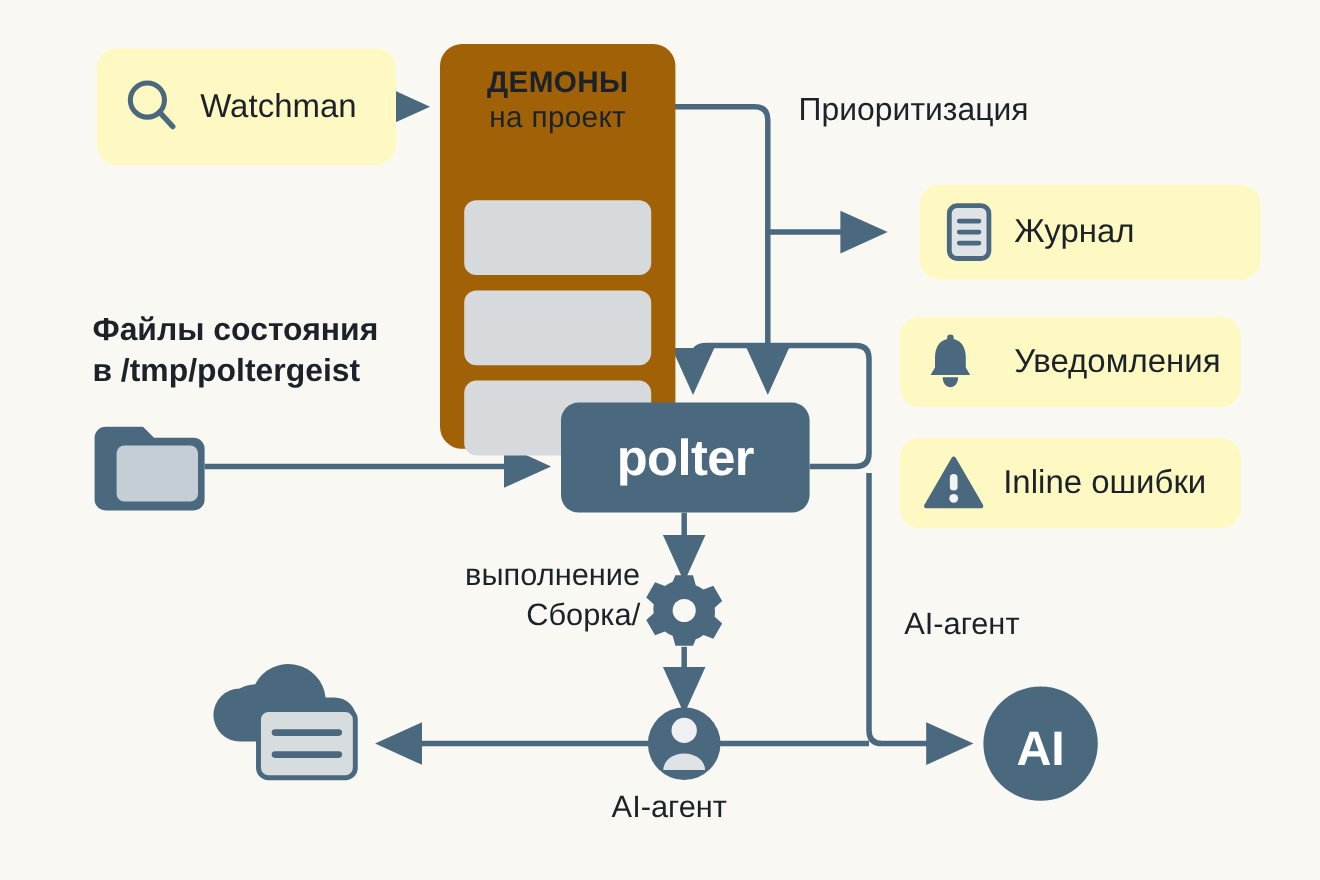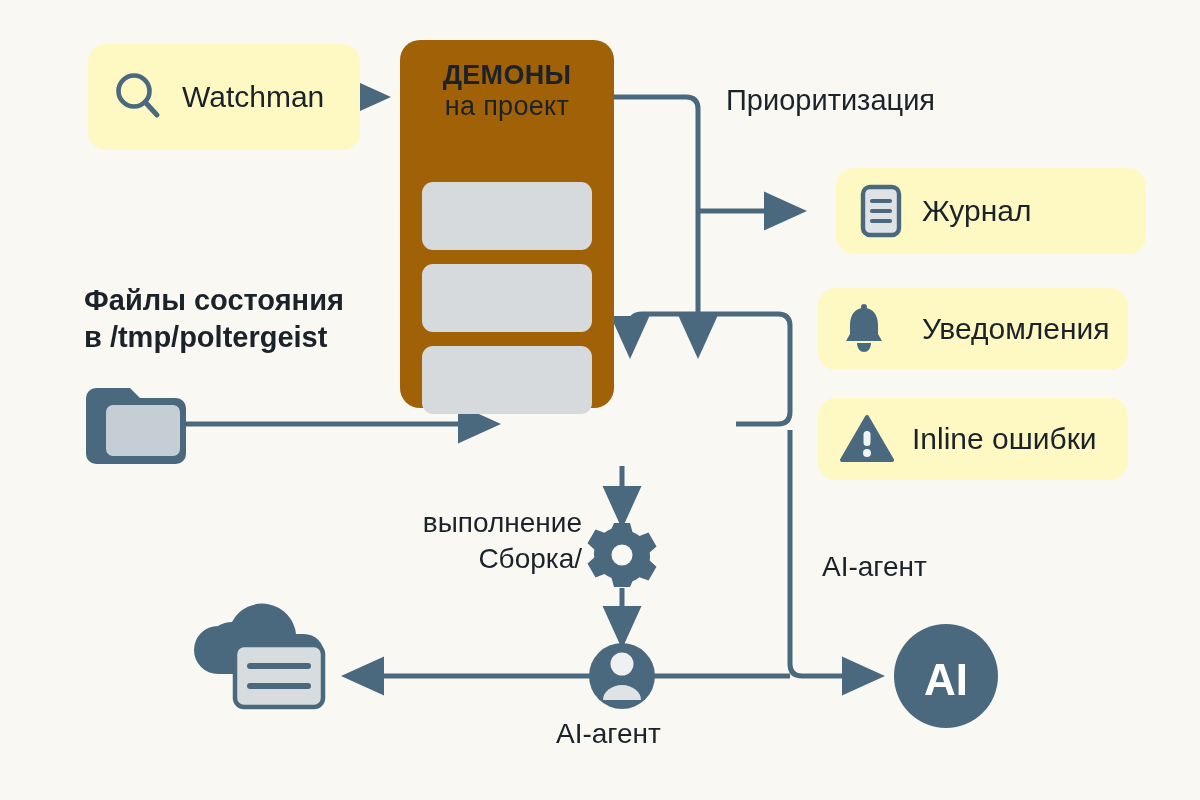--- a/index.html
+++ b/index.html
@@ -175,20 +175,23 @@
       <div>ДЕМОНЫ</div>
       <div class="sub">на проект</div>
     </div>
     <div class="daemon-rows">
       <div class="daemon-row"></div>
       <div class="daemon-row"></div>
       <div class="daemon-row"></div>
     </div>
   </div>
 
+  <div id="polter-box">
+    <span id="polter-label">polter</span>
+  </div>
 
   <div class="card" id="journal-card">
     <svg class="card-icon" width="46" height="56" viewBox="0 0 46 56">
       <rect x="5" y="4" width="36" height="48" rx="7" fill="#dfe3e6" stroke="#4a697f" stroke-width="4.4"></rect>
       <line x1="14" y1="18" x2="32" y2="18" stroke="#4a697f" stroke-width="4.2" stroke-linecap="round"></line>
       <line x1="14" y1="28" x2="32" y2="28" stroke="#4a697f" stroke-width="4.2" stroke-linecap="round"></line>
       <line x1="14" y1="38" x2="32" y2="38" stroke="#4a697f" stroke-width="4.2" stroke-linecap="round"></line>
     </svg>
     <span class="card-label">Журнал</span>
   </div>

